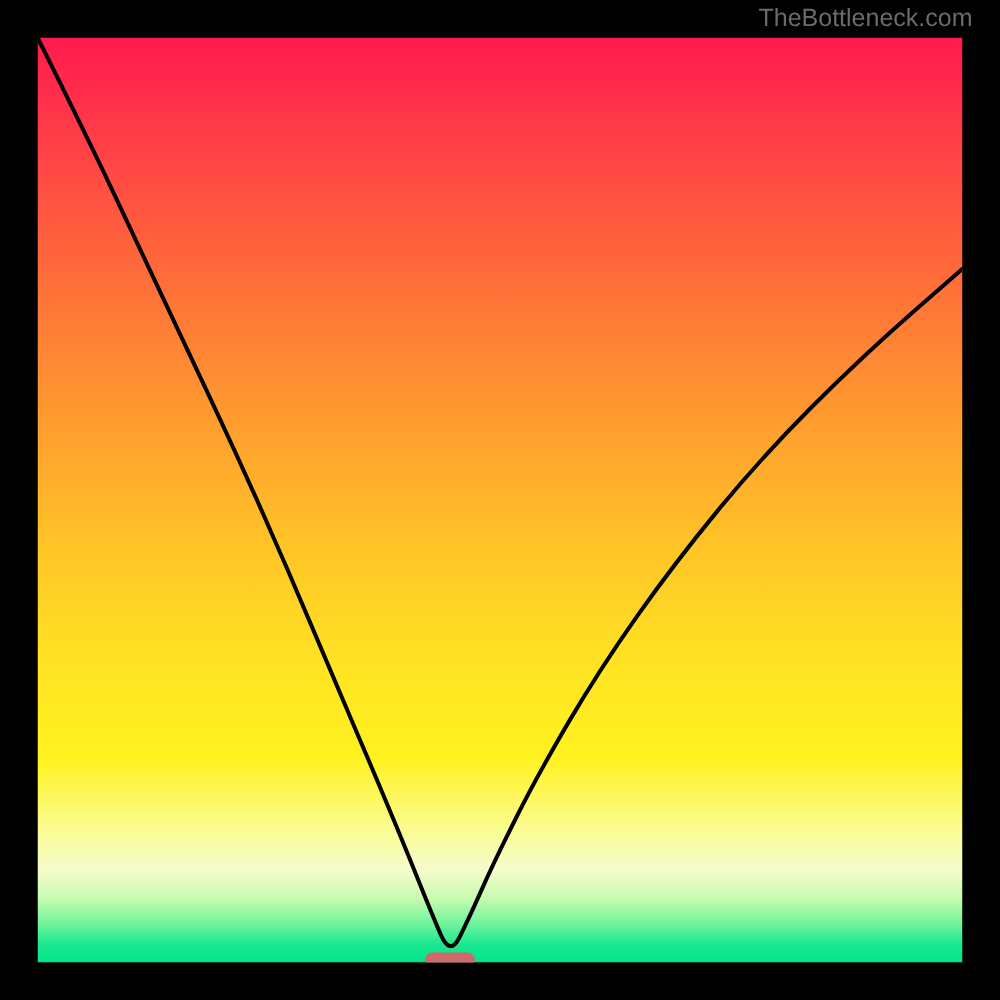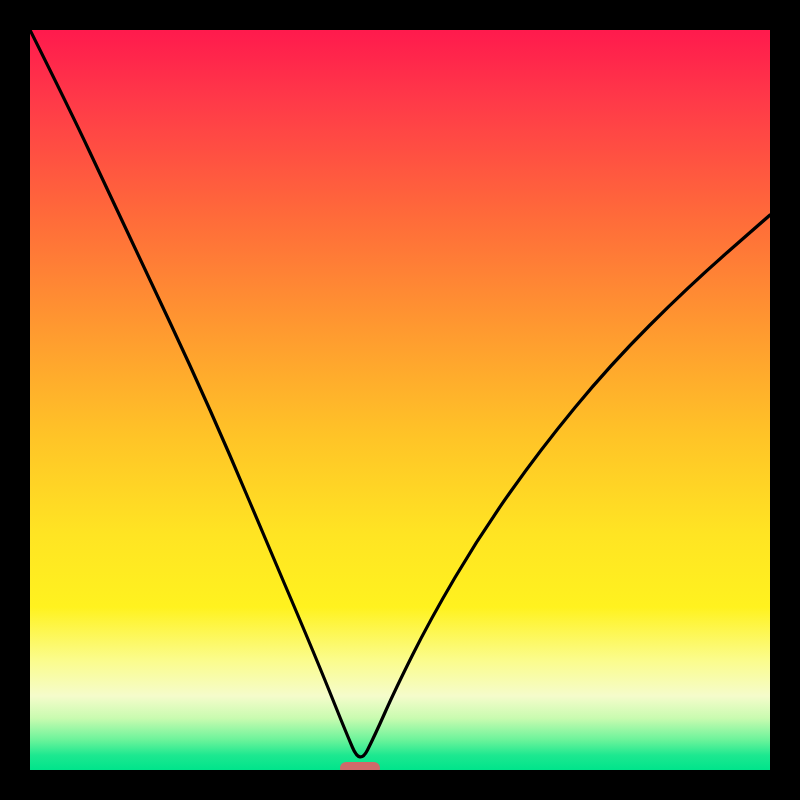--- a/index.html
+++ b/index.html
@@ -82,14 +82,15 @@
     <div class="gradient"></div>
 
     <svg class="curves" viewBox="0 0 740 740" preserveAspectRatio="none">
 
       <path id="curve-path" fill="none" stroke="#000000" stroke-width="3.2" stroke-linecap="round" d="M 0 0 Q 40 80 60 122.5 Q 80 165 100 207.5 Q 120 250 140 292.5 Q 160 335 180 380 Q 200 425 220 472.5 Q 240 520 255 555 Q 270 590 282.5 620 Q 295 650 305 675 Q 315 700 322.5 717.5 Q 330 735 337.5 720 Q 345 705 355 682.5 Q 365 660 382.5 625 Q 400 590 425 547.5 Q 450 505 480 462.5 Q 510 420 545 377.5 Q 580 335 620 295 Q 660 255 700 220 T 740 185"></path>
     </svg>
 
     <div id="marker" class="marker" style="width: 40px; height: 12px; left: 310px; top: 732px; background: rgb(208, 106, 106);"></div>
   </div>
 
+  <div class="watermark">TheBottleneck.com</div>
 
 </div>
 
 </body></html>

